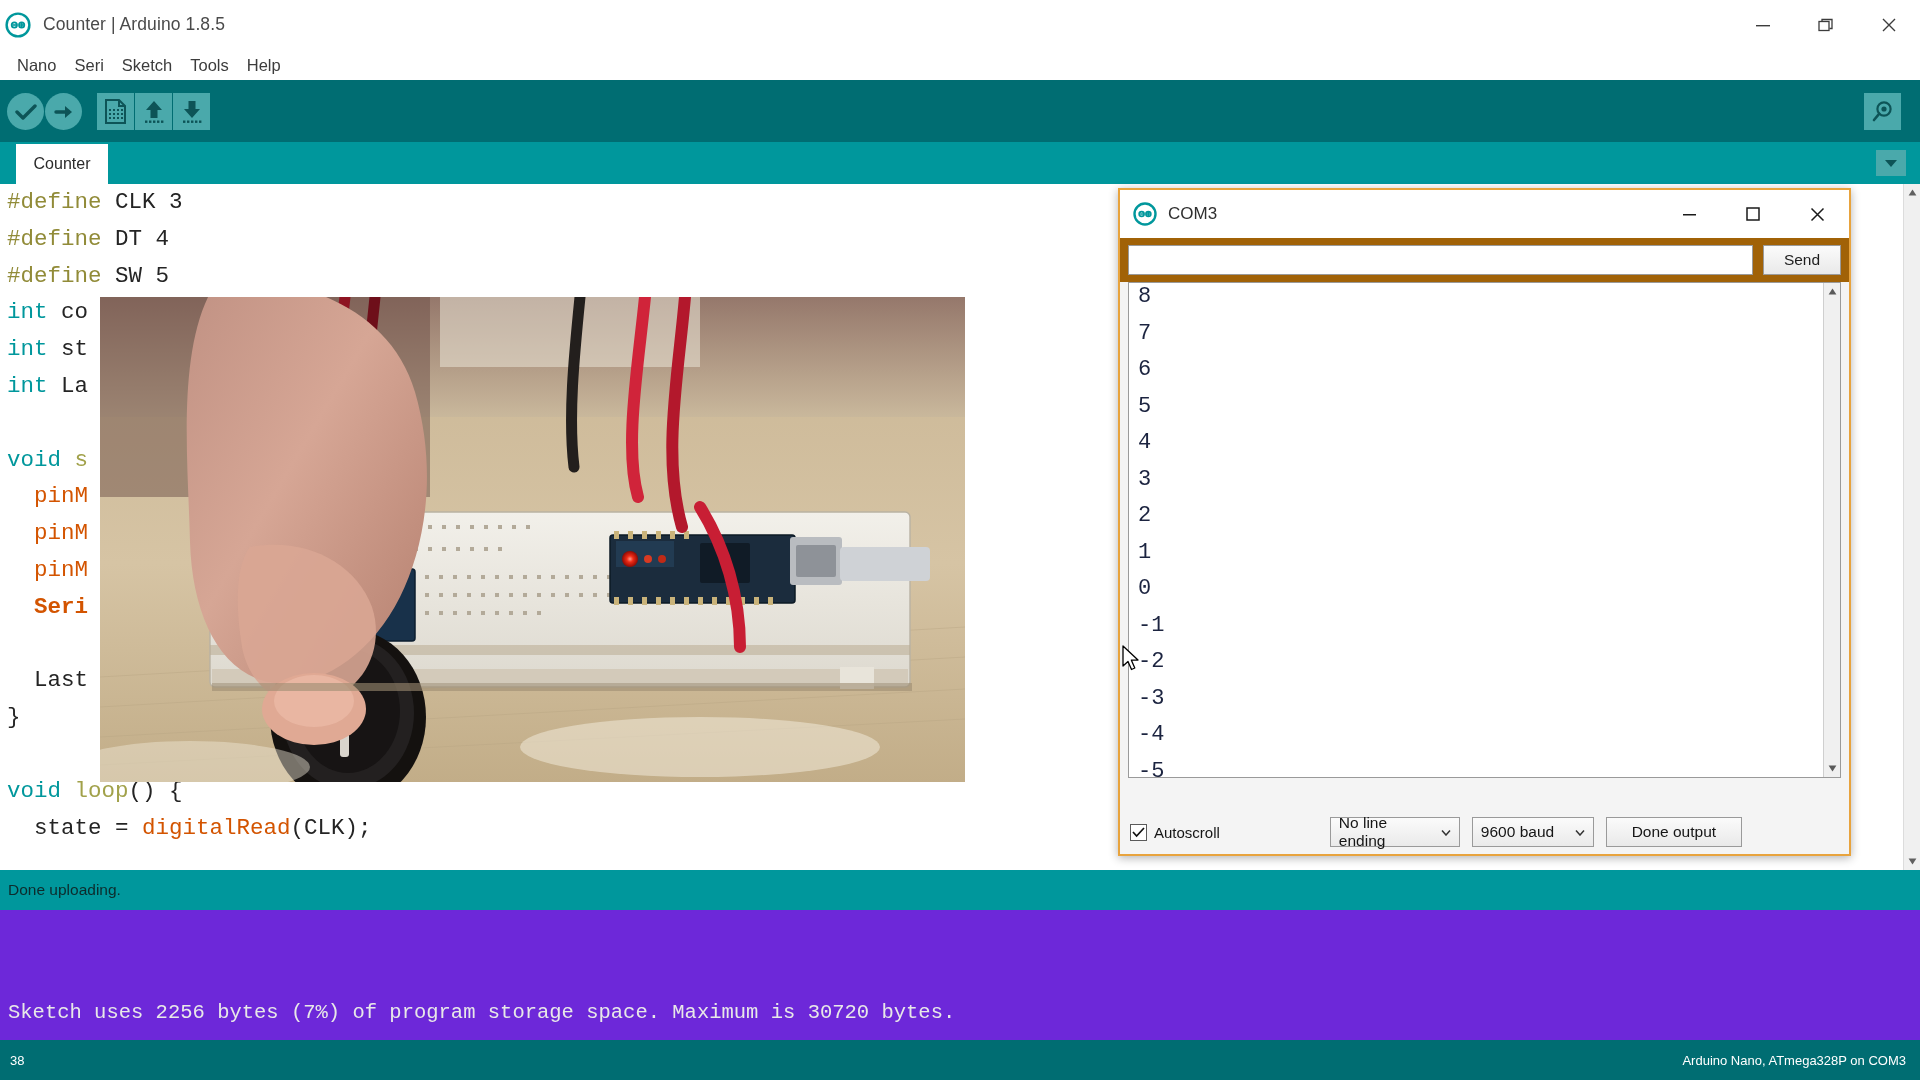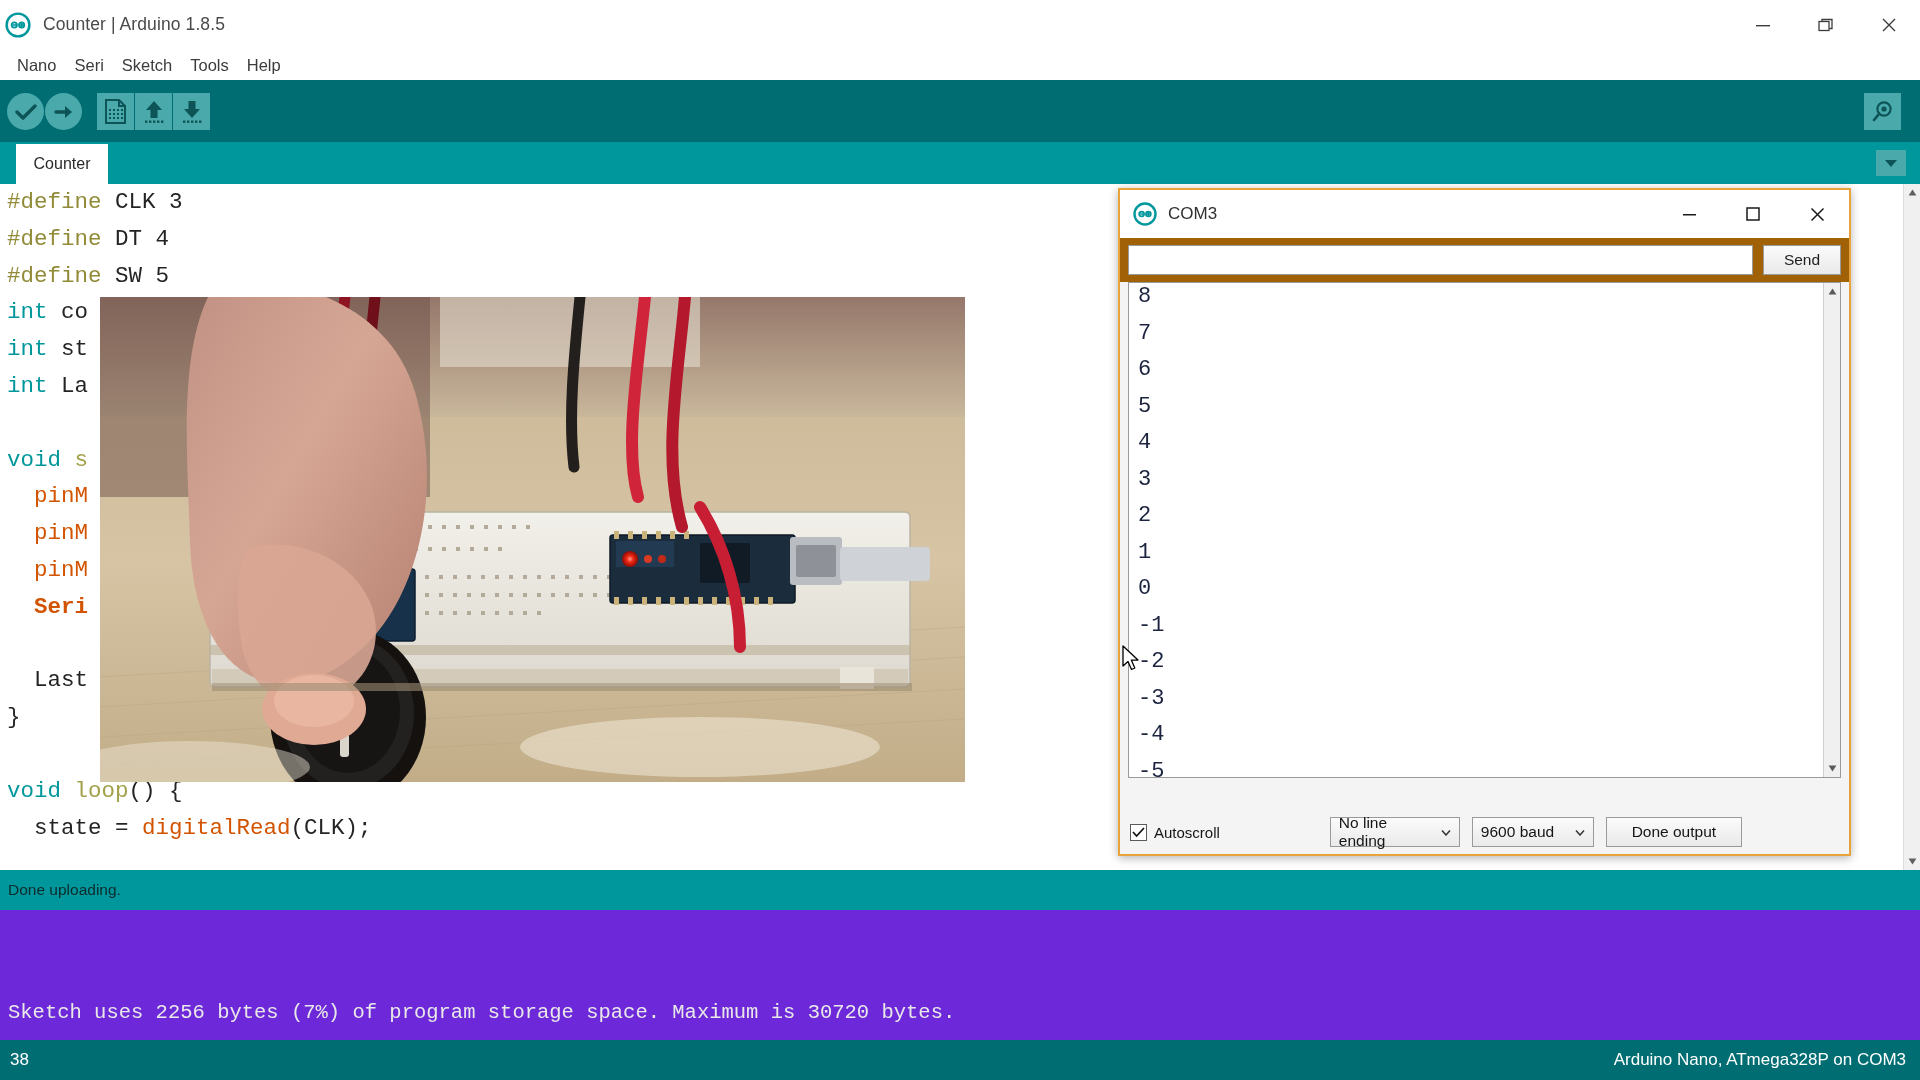--- a/index.html
+++ b/index.html
@@ -187,21 +187,21 @@
   .console {
     position: absolute; left: 0; top: 910px; width: 1920px; height: 130px;
     background: #6d28d9; padding: 10px 8px 0 8px;
     font-family: "Liberation Mono", "DejaVu Sans Mono", monospace;
     font-size: 20.5px; line-height: 37px; color: #e8e8e8; white-space: pre;
     overflow: hidden;
   }
   .botbar {
     position: absolute; left: 0; top: 1040px; width: 1920px; height: 40px;
     background: #006d72; display: flex; align-items: center;
-    color: #ffffff; font-size: 17px;
+    color: #ffffff; font-size: 13px;
   }
   .botbar .ln { padding-left: 10px; }
   .botbar .board { margin-left: auto; padding-right: 14px; }
 </style>
 </head>
 <body>
 
 <div id="app">
 
   <div class="titlebar">

